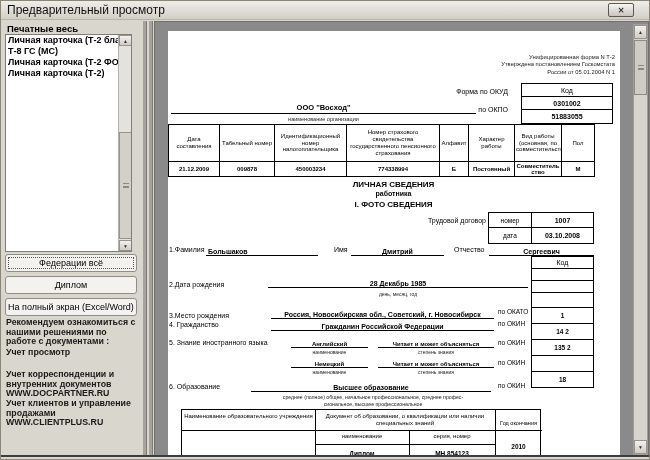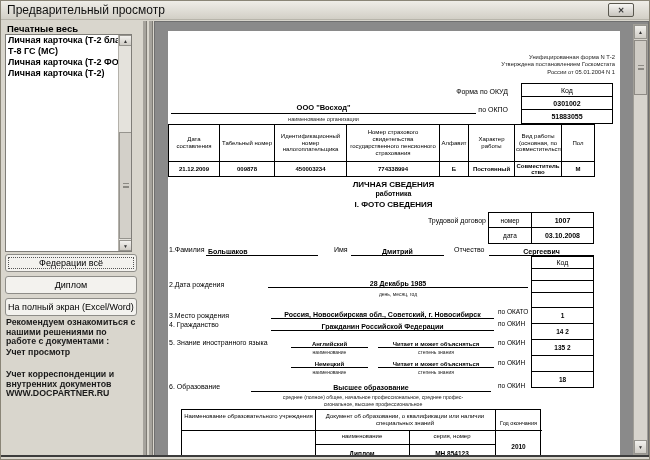--- a/index.html
+++ b/index.html
@@ -122,20 +122,24 @@
   <div class="sbtn" style="top:297px;text-align:right;">На полный экран (Excel/Word)</div>
 
   <div class="promo" style="top:317px;">Рекомендуем ознакомиться с нашими решениями по работе с документами :</div>
   <div class="promo" style="top:347px;">
     <div>Учет просмотр</div>
   </div>
   <div class="promo" style="top:369px;">
     <div>Учет корреспонденции и внутренних документов</div>
     <div>WWW.DOCPARTNER.RU</div>
   </div>
+  <div class="promo" style="top:398px;">
+    <div>Учет клиентов и управление продажами</div>
+    <div>WWW.CLIENTPLUS.RU</div>
+  </div>
 
   <div class="sbtn" style="top:458px;height:17px;font-family:Liberation Mono, monospace;">Выход</div>
 
   <div class="splitter">
     <div class="bar" style="left:1px;"></div>
     <div class="bar" style="left:7px;"></div>
   </div>
 
   <div class="panel">
     <div class="page">

